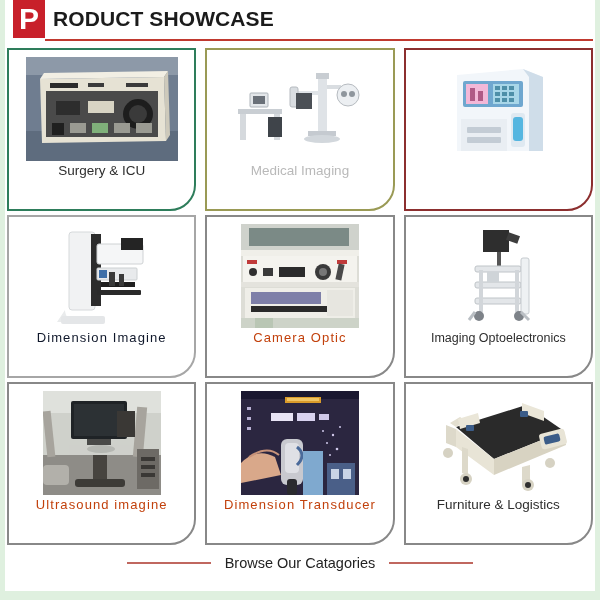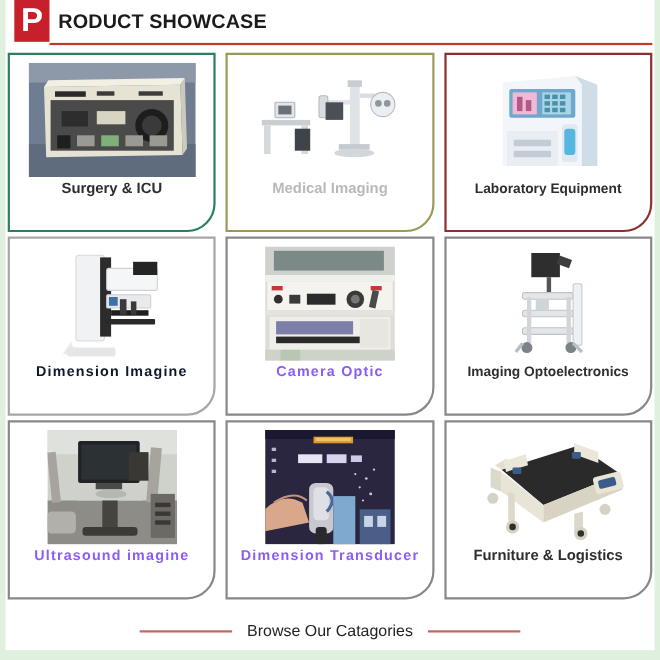--- a/index.html
+++ b/index.html
@@ -34,21 +34,21 @@
     font-size:30px;
     font-weight:bold;
     line-height:38px;
     text-align:center;
     flex:0 0 auto;
     margin-left:8px;
     font-family:"Liberation Sans", sans-serif;
   }
   .header-title{
     color:#1b1b1b;
-    font-size:18px;
+    font-size:21px;
     font-weight:600;
     line-height:38px;
     margin-left:8px;
     letter-spacing:.1px;
     white-space:nowrap;
   }
   .header-rule{
     position:absolute;
     left:40px;right:2px;
     top:39px;
@@ -87,37 +87,36 @@
     flex:0 0 auto;
   }
   .thumb.wide{width:152px;}
   .card-label{
     margin-top:2px;
     font-size:13.5px;
     color:#2e2e2e;
     text-align:left;
     line-height:16px;
     white-space:nowrap;
-    font-weight:bold;
   }
   .card-label.muted{
-    color:#8b5cf6;
+    color:#c2410c;
     letter-spacing:1.1px;
     font-size:13px;
   }
   .card-label.small{font-size:12.5px;}
 
   
   .footer{
     display:flex;
     align-items:center;
     justify-content:center;
     gap:14px;
     height:30px;
-    margin-top:14px;
+    margin-top:3px;
   }
   .footer-line{
     width:84px;height:2px;
     background:#c0675f;
     flex:0 0 auto;
   }
   .footer-text{
     font-size:14.5px;
     color:#232323;
     font-weight:500;
@@ -213,21 +212,20 @@
               <rect x="63" y="41" width="5" height="4"></rect>
             <rect x="70" y="41" width="5" height="4"></rect>
           </g>
           <rect x="22" y="62" width="46" height="32" fill="#e9eef3"></rect>
           <rect x="28" y="70" width="34" height="6" rx="1" fill="#c3ccd5"></rect>
           <rect x="28" y="80" width="34" height="6" rx="1" fill="#c3ccd5"></rect>
           <rect x="72" y="56" width="14" height="34" rx="3" fill="#dfe9f1"></rect>
           <rect x="74" y="60" width="10" height="24" rx="3" fill="#55b6e0"></rect>
         </svg>
       </div>
-      <div class="card-label small" style="color: rgb(46, 46, 46); border-color: rgb(216, 139, 63);">Laboratory Equipment</div>
     </div>
 
     <div class="card" style="border-color: rgb(166, 166, 166);">
       <div class="thumb">
         <svg viewBox="0 0 118 104" aria-hidden="true">
           <rect x="0" y="0" width="118" height="104" fill="#ffffff"></rect>
           <rect x="26" y="8" width="26" height="78" rx="3" fill="#f1f2f3" stroke="#d6d9db" stroke-width="1"></rect>
           <path d="M22 86 q0 10 14 12 h-22 z" fill="#e9ebec"></path>
           <rect x="18" y="92" width="44" height="8" rx="2" fill="#e4e6e8"></rect>
           <rect x="48" y="10" width="10" height="72" fill="#2c2c2c"></rect>

